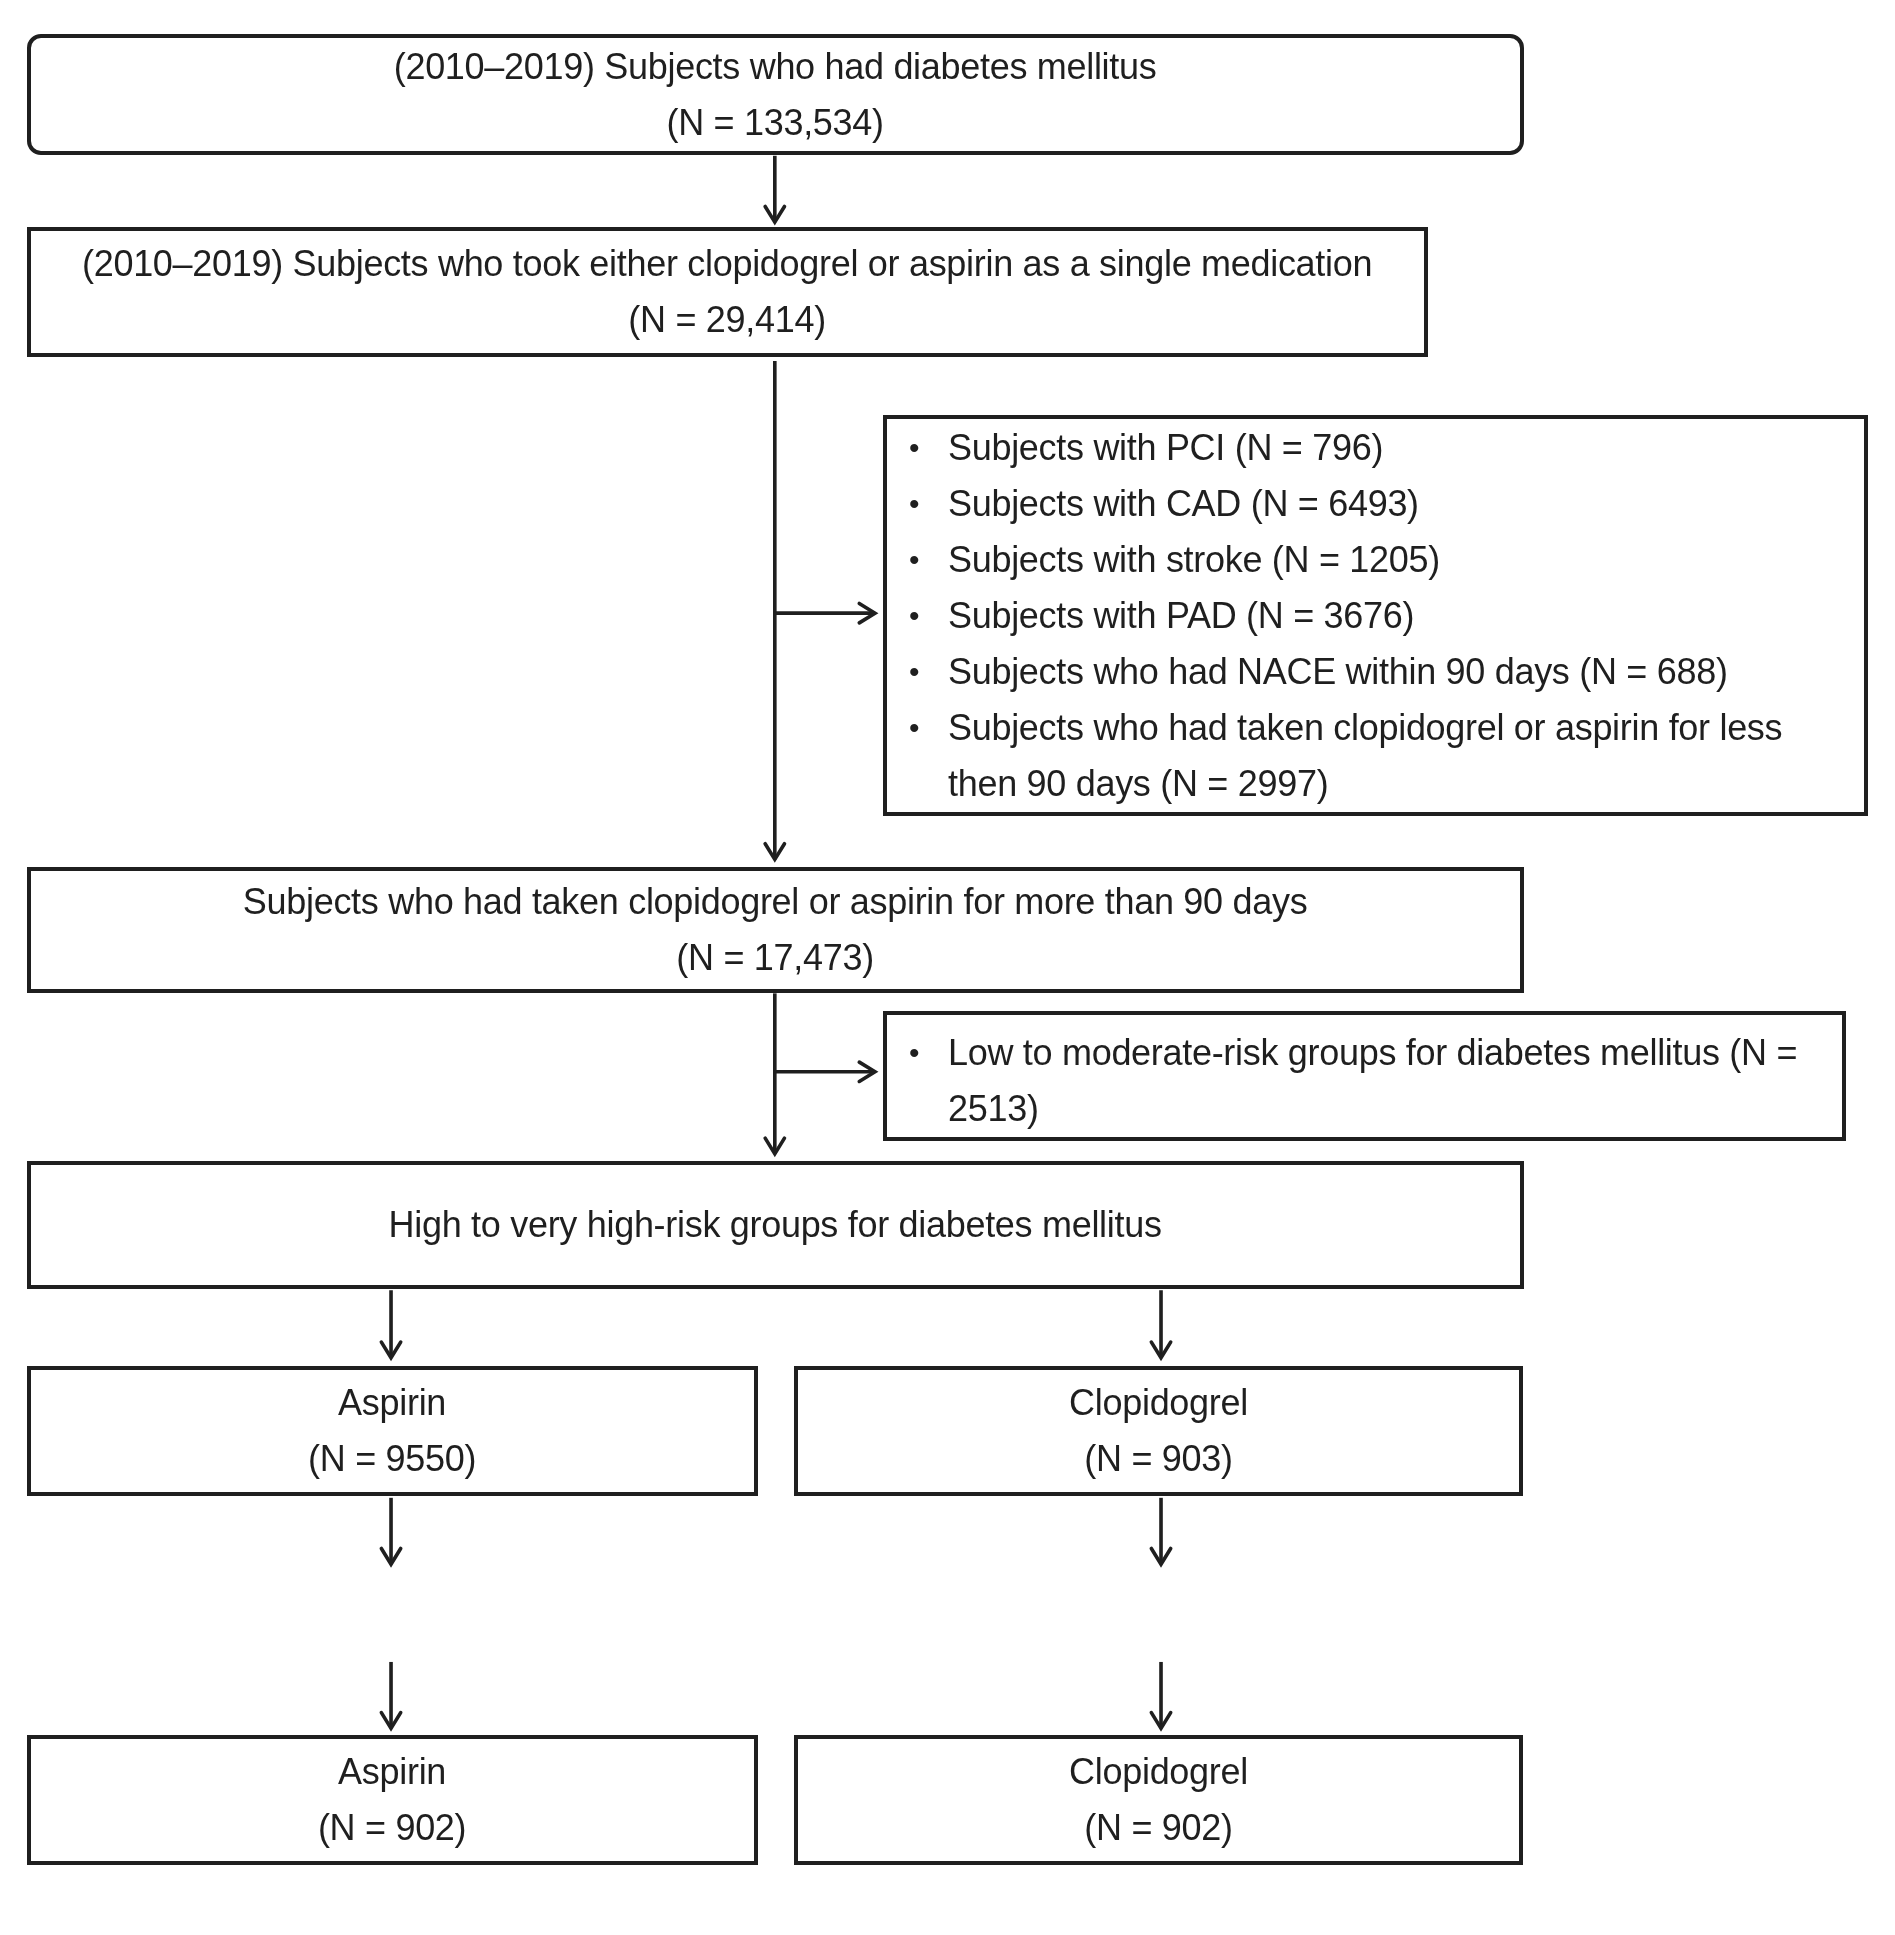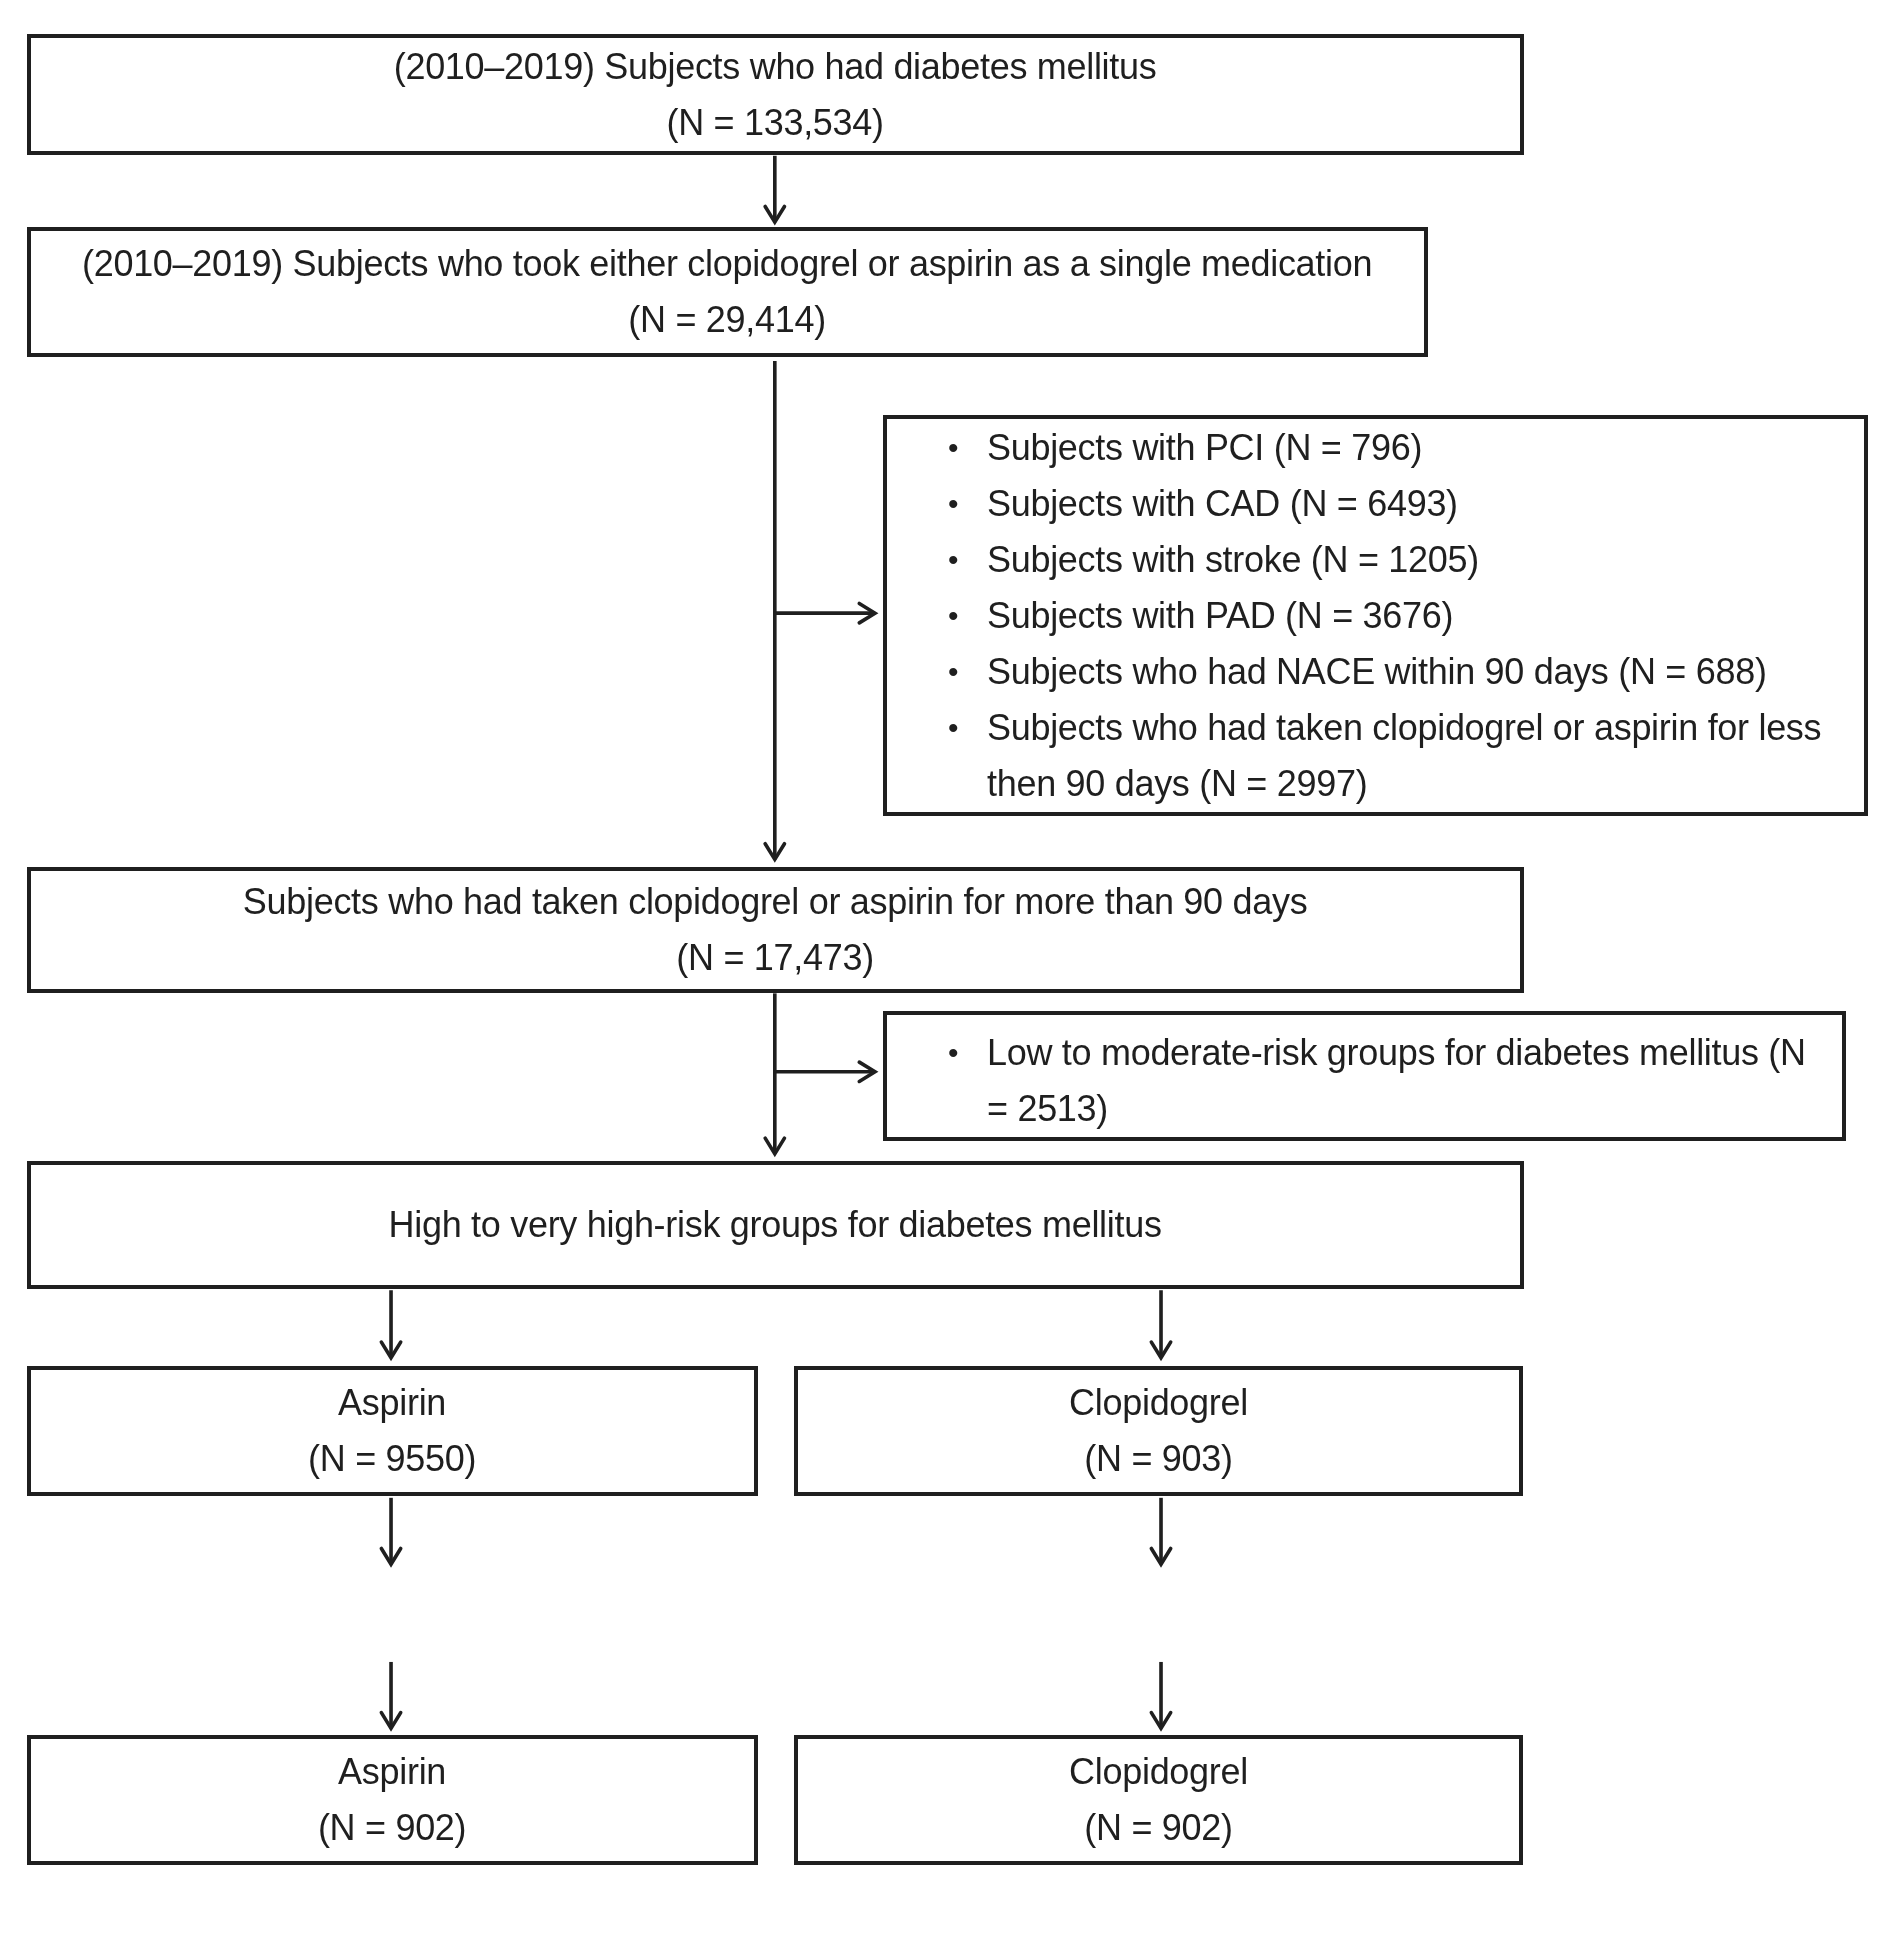--- a/index.html
+++ b/index.html
@@ -10,21 +10,21 @@
     background:#ffffff; overflow:hidden;
   }
   .box{
     position:absolute; box-sizing:border-box;
     border:4.8px solid var(--ink); background:#ffffff;
     display:flex; flex-direction:column; justify-content:center;
     font-size:36px; line-height:56px; letter-spacing:-0.3px;
   }
   .box.center{ text-align:center; }
   .box .line{ width:100%; }
-  ul.bullets{ list-style:none; margin:0; padding:0 24px 0 61px; }
+  ul.bullets{ list-style:none; margin:0; padding:0 24px 0 22px; }
   ul.bullets li{ position:relative; padding-left:39px; text-align:left; }
   ul.bullets li::before{
     content:"\2022";
     position:absolute; left:0; top:0; width:39px;
     font-size:30px; line-height:56px;
   }
   svg.flow-layer{ position:absolute; left:0; top:0; width:1896px; height:1936px; }
   svg.flow-layer path{ stroke:var(--ink); stroke-width:6; fill:none; }
 </style>
 </head>
@@ -44,21 +44,21 @@
     <path d="M1284 1646 L1284 1912" marker-end="url(#ah)"></path>
     <path d="M1284 1776 L1450 1776" marker-end="url(#ah)"></path>
     <path d="M648 2138 L648 2250" marker-end="url(#ah)"></path>
     <path d="M1924 2138 L1924 2250" marker-end="url(#ah)"></path>
     <path d="M648 2482 L648 2592" marker-end="url(#ah)"></path>
     <path d="M1924 2482 L1924 2592" marker-end="url(#ah)"></path>
     <path d="M648 2754 L648 2864" marker-end="url(#ah)"></path>
     <path d="M1924 2754 L1924 2864" marker-end="url(#ah)"></path>
   </svg>
 
-  <div class="box center" style="left:26.6px; top:34px; width:1497px; height:121px;">
+  <div class="box center" style="left:26.6px; top:34px; width:1497px; height:121px;border-radius:14px;">
     <div class="line">(2010–2019) Subjects who had diabetes mellitus</div>
     <div class="line">(N = 133,534)</div>
   </div>
 
   <div class="box center" style="left:26.6px; top:227px; width:1401px; height:130px;">
     <div class="line">(2010–2019) Subjects who took either clopidogrel or aspirin as a single medication</div>
     <div class="line">(N = 29,414)</div>
   </div>
 
   <div class="box" style="left:883px; top:415px; width:985px; height:401px;">

